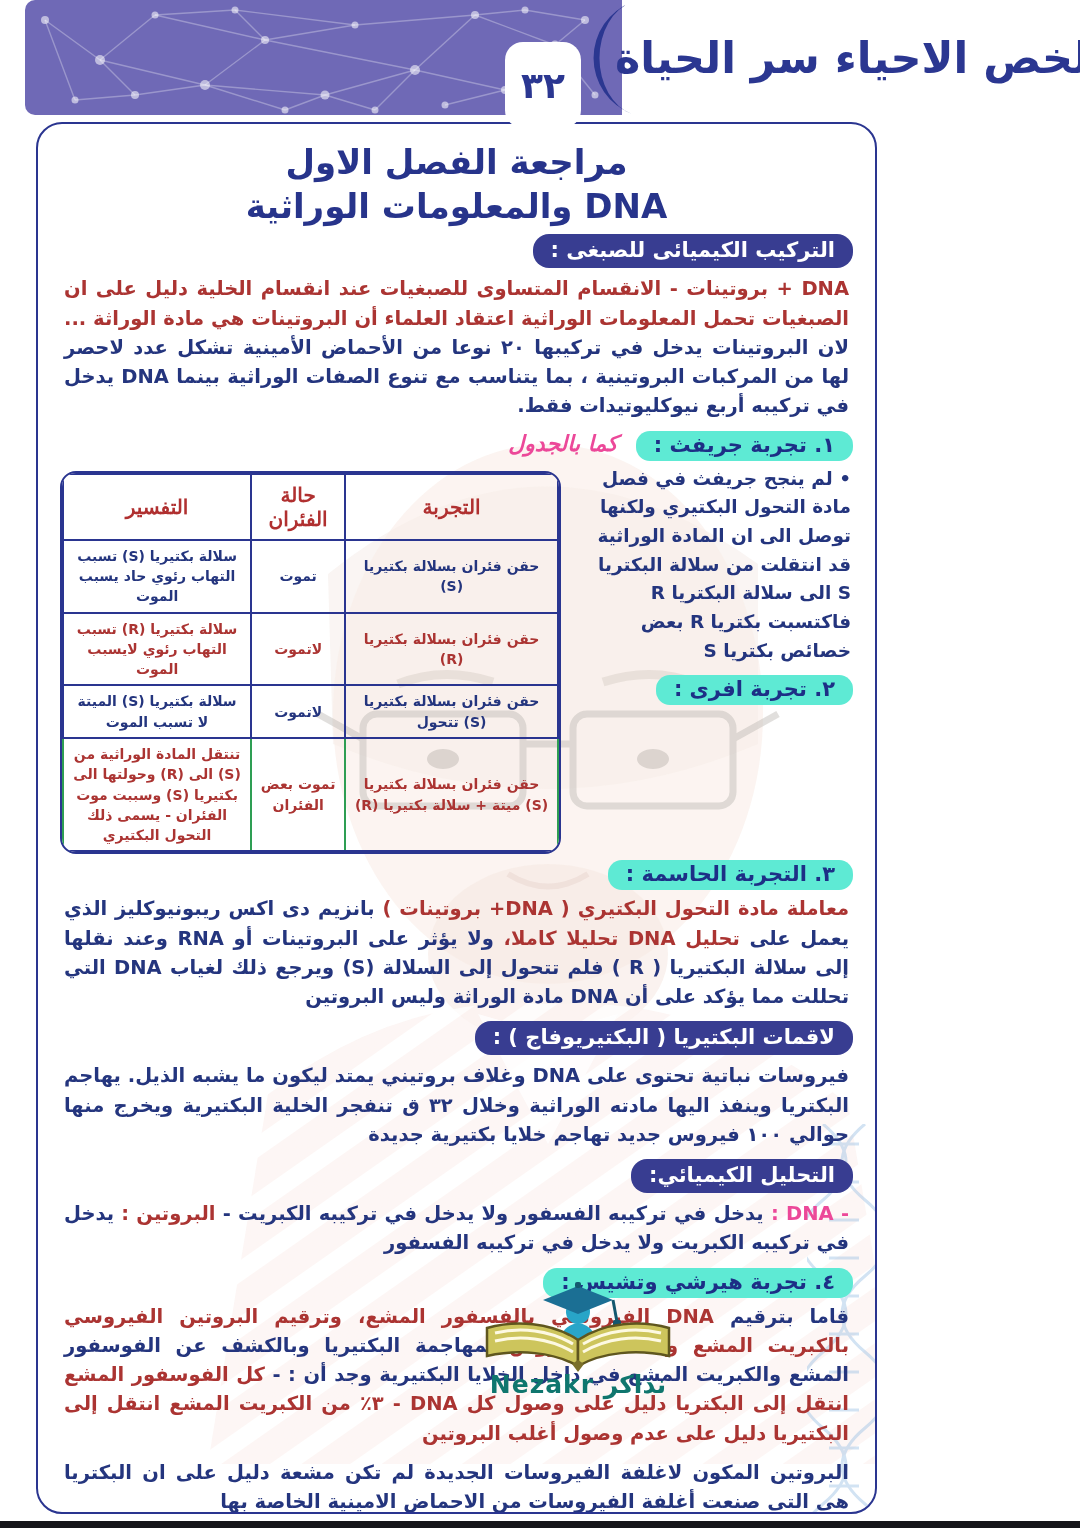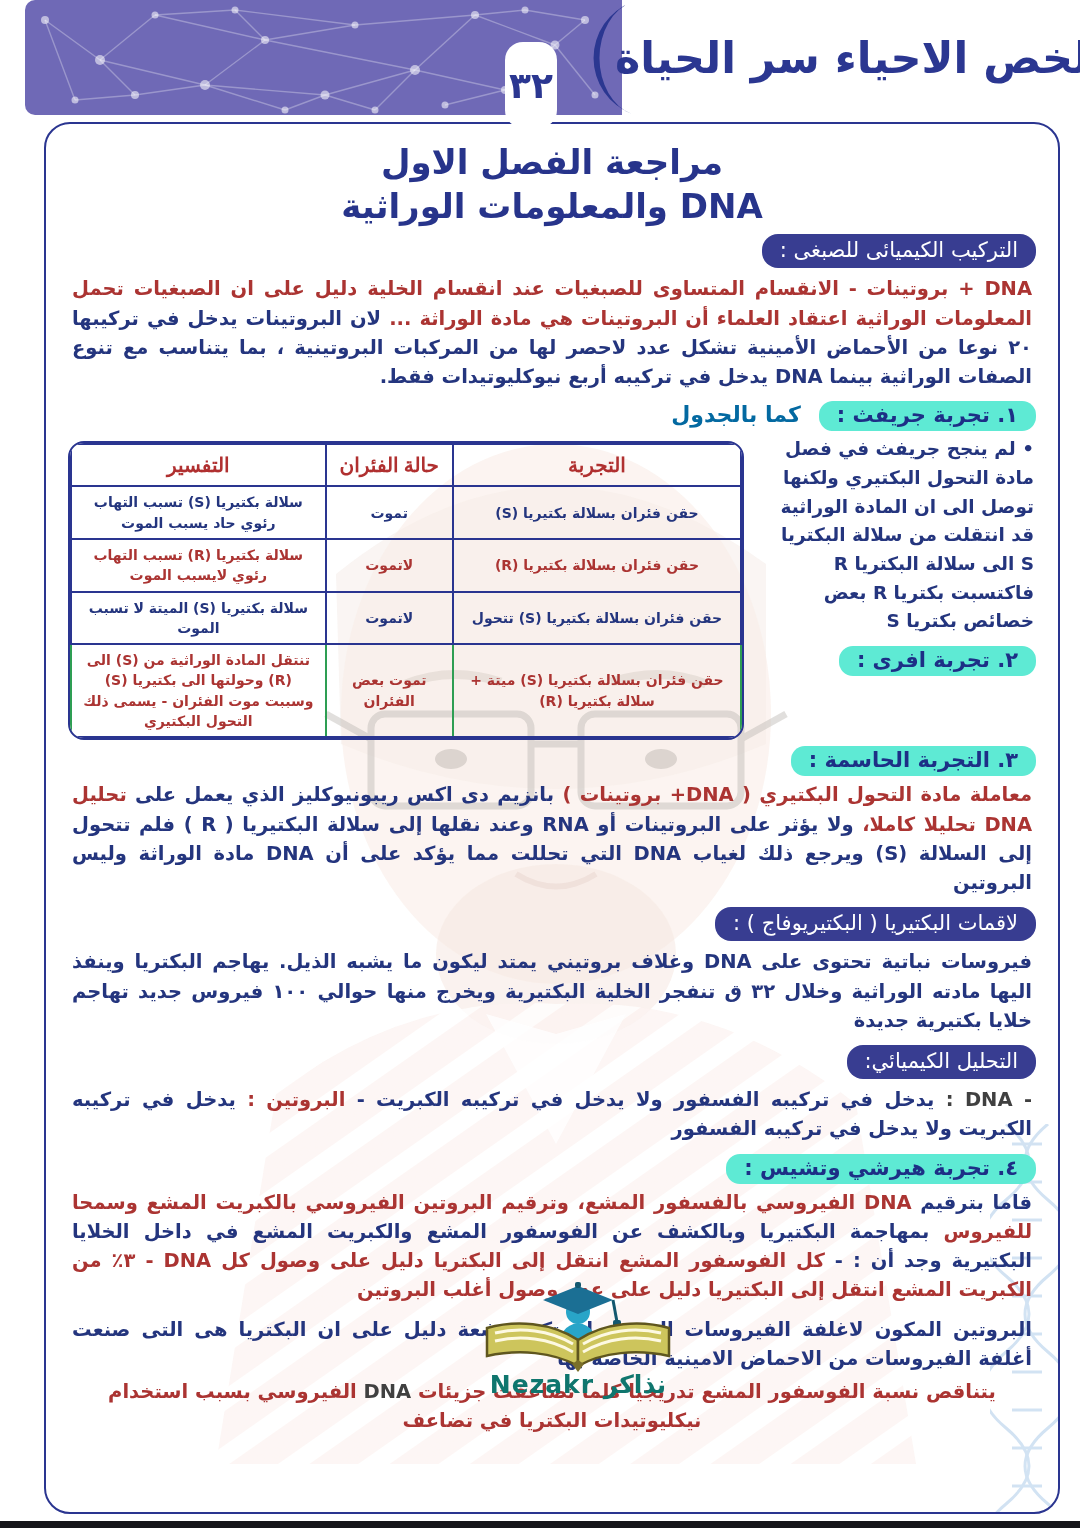--- a/index.html
+++ b/index.html
@@ -3,48 +3,48 @@
 <meta charset="utf-8">
 <style>
   html,body{margin:0;padding:0;background:#ffffff;}
   body{font-family:"DejaVu Sans","Liberation Sans",sans-serif;}
   #page{position:relative;width:1080px;height:1528px;background:#ffffff;overflow:hidden;margin:0 auto;}
 
   
   #banner{position:absolute;left:25px;top:0;width:597px;height:115px;
     background:#6f69b6;border-radius:10px 0 0 10px;overflow:hidden;}
   #crescent{position:absolute;left:592px;top:-2px;width:72px;height:120px;}
-  #page-pill{position:absolute;left:505px;top:42px;width:52px;height:86px;
+  #page-pill{position:absolute;left:505px;top:42px;width:76px;height:86px;
     background:#ffffff;border-radius:18px;display:flex;align-items:center;justify-content:center;
     color:#2b3791;font-size:36px;font-weight:bold;z-index:3;}
   #banner-title{position:absolute;left:662px;top:0;width:408px;height:115px;
     display:flex;align-items:center;justify-content:center;
     color:#2b3791;font-size:43px;font-weight:bold;direction:rtl;white-space:nowrap;}
 
   
-  #content{position:absolute;left:36px;top:122px;width:1016px;height:1392px;
+  #content{position:absolute;left:36px;top:122px;width:841px;height:1392px;
     border:2.5px solid #2a3590;border-radius:26px;box-sizing:border-box;
-    padding:10px 22px 8px 22px;direction:rtl;overflow:hidden;margin-left:8px;}
+    padding:10px 22px 8px 22px;direction:rtl;overflow:hidden;}
   #content .layer{position:absolute;pointer-events:none;}
   #flow{position:relative;z-index:2;}
 
   .main-title{text-align:center;color:#27348b;font-weight:bold;font-size:34px;line-height:1.3;margin:6px 0 0 0;}
 
-  .pill-dark{display:inline-block;background:#383d91;color:#ffffff;font-weight:normal;font-size:21px;
+  .pill-dark{display:inline-block;background:#383d91;color:#ffffff;font-weight:bold;font-size:21px;
     padding:4px 18px 6px 18px;border-radius:16px;margin:6px 0 4px 0;direction:rtl;}
   .pill-light{display:inline-block;background:#5eead4;color:#1d2f86;font-weight:bold;font-size:21px;
     padding:2px 18px 4px 18px;border-radius:14px;margin:6px 0 2px 0;direction:rtl;}
 
   .para{font-size:19.5px;font-weight:bold;line-height:1.5;text-align:justify;margin:2px 4px 4px 4px;}
   .c-blue{color:#24357e;}
   .c-red{color:#ab3432;}
-  .c-dark{color:#404040;}
+  .c-dark{color:#ec4899;}
 
   .label-row{display:flex;align-items:center;gap:18px;margin-top:2px;}
-  .plain-note{color:#0369a1;font-weight:bold;font-size:22px;}
+  .plain-note{color:#ec4899;font-weight:bold;font-size:22px;font-style:italic;}
 
   
   .columns{display:flex;gap:24px;align-items:flex-start;margin-top:2px;}
   .sidebar{width:268px;flex:0 0 268px;}
   .sidebar .para{font-size:18.5px;line-height:1.55;text-align:right;margin:0 2px 4px 2px;}
   .tablewrap{flex:1;border:2.5px solid #2a3590;border-radius:16px;overflow:hidden;margin-top:6px;}
   table{border-collapse:collapse;width:100%;background:transparent;}
   th,td{border:2px solid #2a3590;padding:5px 8px;font-weight:bold;text-align:center;vertical-align:middle;}
   th{color:#b03030;font-size:20px;padding:8px;font-family:Liberation Serif, serif;}
   td{font-size:14px;line-height:1.45;}

